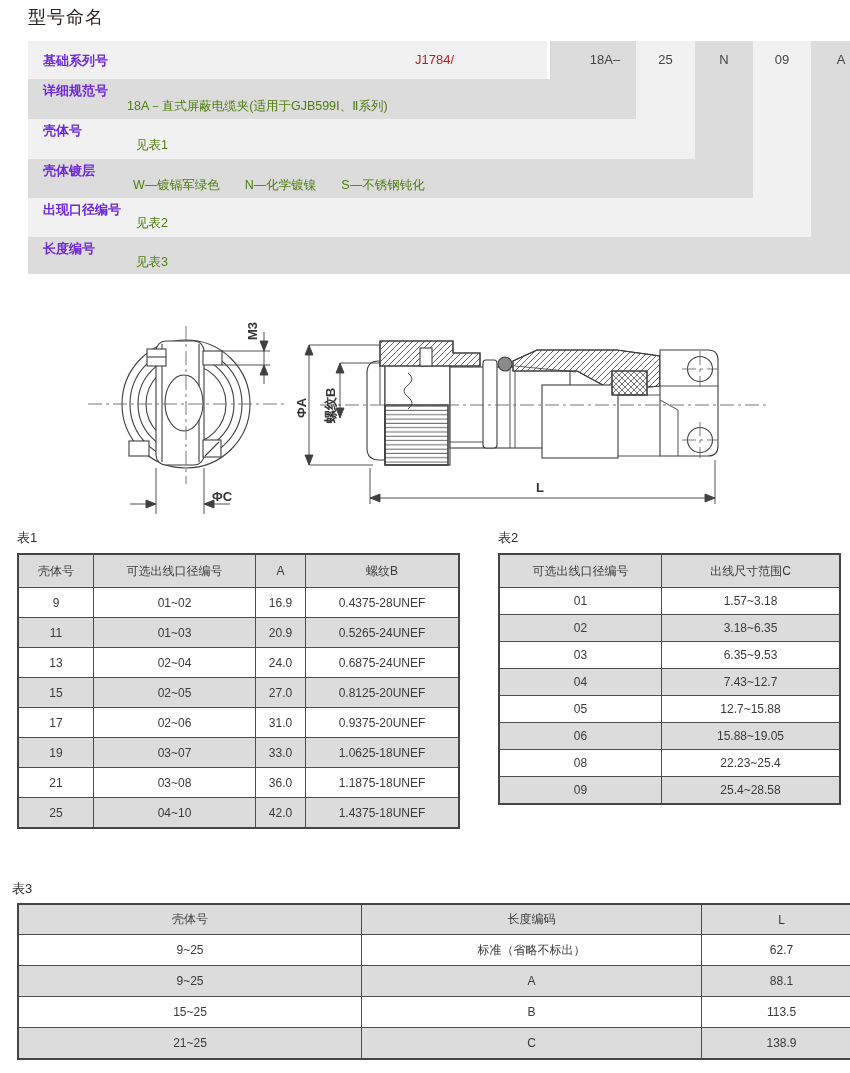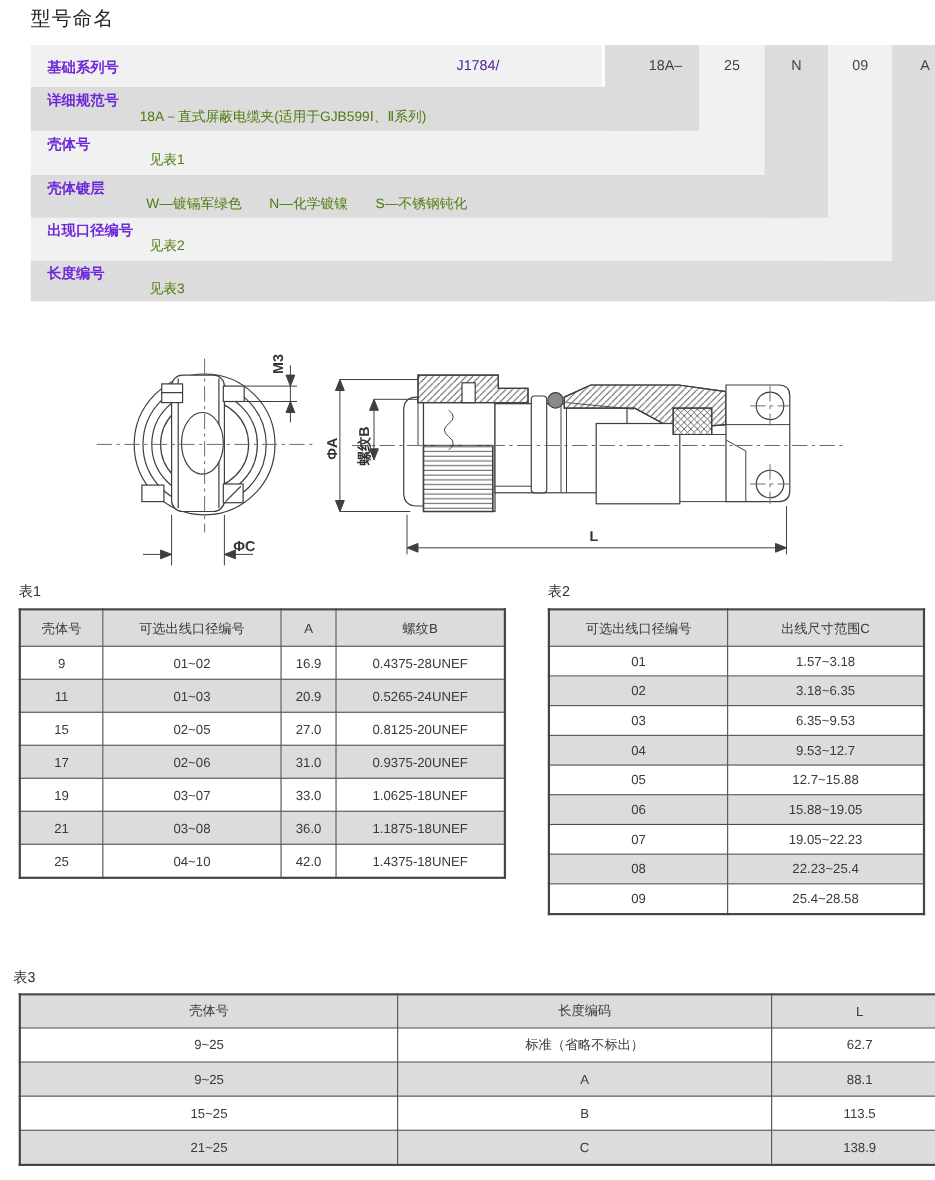--- a/index.html
+++ b/index.html
@@ -24,21 +24,21 @@
   .c1{left:522px;top:0;width:86px;height:78px;}
   .c2{left:608px;top:0;width:59px;height:118px;}
   .c3{left:667px;top:0;width:58px;height:157px;}
   .c4{left:725px;top:0;width:58px;height:196px;}
   .c5{left:783px;top:0;width:60px;height:233px;}
   .desig .lbl{position:absolute;left:4px;font-size:13px;font-weight:bold;color:#6d28d9;white-space:nowrap;margin-left:11px;}
   .lbl1{top:11px;} .lbl2{top:41px;font-family:Liberation Serif, serif;} .lbl3{top:81px;} .lbl4{top:121px;} .lbl5{top:160px;} .lbl6{top:199px;}
   .desig .cnt{position:absolute;font-size:12.5px;color:#4d7c0f;white-space:nowrap;}
   .cnt2{left:99px;top:57px;} .cnt3{left:108px;top:96px;} .cnt4{left:105px;top:136px;}
   .cnt5{left:108px;top:174px;} .cnt6{left:108px;top:213px;}
-  .series{position:absolute;left:387px;top:11px;font-size:13px;color:#4c1d95;}
+  .series{position:absolute;left:387px;top:11px;font-size:13px;color:#b91c1c;}
   .codecell{position:absolute;top:11px;font-size:13px;color:#444;text-align:center;}
   .cc1{left:522px;width:110px;} .cc2{left:608px;width:59px;} .cc3{left:667px;width:58px;}
   .cc4{left:725px;width:58px;} .cc5{left:783px;width:60px;}
   
   .drawing{position:absolute;left:28px;top:288px;width:815px;height:240px;}
   
   .tbl-caption{position:absolute;font-size:13px;color:#2f2f2f;}
   .cap1{left:17px;top:529px;} .cap2{left:498px;top:529px;} .cap3{left:12px;top:880px;}
   table.dt{position:absolute;border-collapse:collapse;table-layout:fixed;background:#fff;
            border:2px solid #454545;font-size:12px;color:#3a3a3a;}
@@ -242,20 +242,26 @@
           <td>16.9</td>
           <td>0.4375-28UNEF</td>
         </tr>
         <tr>
           <td>11</td>
           <td>01~03</td>
           <td>20.9</td>
           <td>0.5265-24UNEF</td>
         </tr>
         <tr>
+          <td>13</td>
+          <td>02~04</td>
+          <td>24.0</td>
+          <td>0.6875-24UNEF</td>
+        </tr>
+        <tr>
           <td>15</td>
           <td>02~05</td>
           <td>27.0</td>
           <td>0.8125-20UNEF</td>
         </tr>
         <tr>
           <td>17</td>
           <td>02~06</td>
           <td>31.0</td>
           <td>0.9375-20UNEF</td>
@@ -297,33 +303,29 @@
         <tr>
           <td>02</td>
           <td>3.18~6.35</td>
         </tr>
         <tr>
           <td>03</td>
           <td>6.35~9.53</td>
         </tr>
         <tr>
           <td>04</td>
-          <td>9.53~12.7</td>
+          <td>7.43~12.7</td>
         </tr>
         <tr>
           <td>05</td>
           <td>12.7~15.88</td>
         </tr>
         <tr>
           <td>06</td>
           <td>15.88~19.05</td>
-        </tr>
-        <tr>
-          <td>07</td>
-          <td>19.05~22.23</td>
         </tr>
         <tr>
           <td>08</td>
           <td>22.23~25.4</td>
         </tr>
         <tr>
           <td>09</td>
           <td>25.4~28.58</td>
         </tr>
       </tbody>

